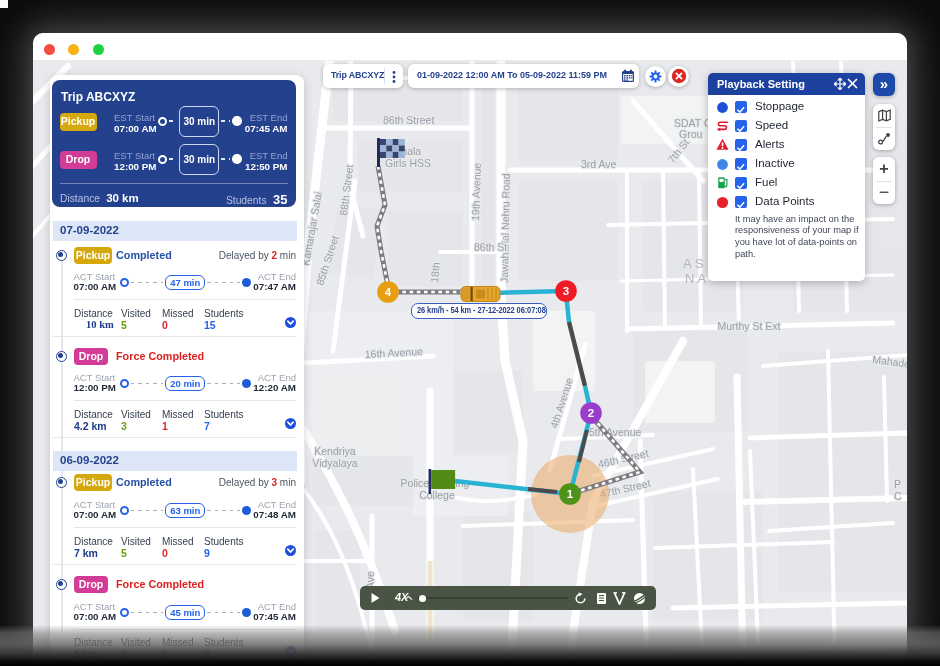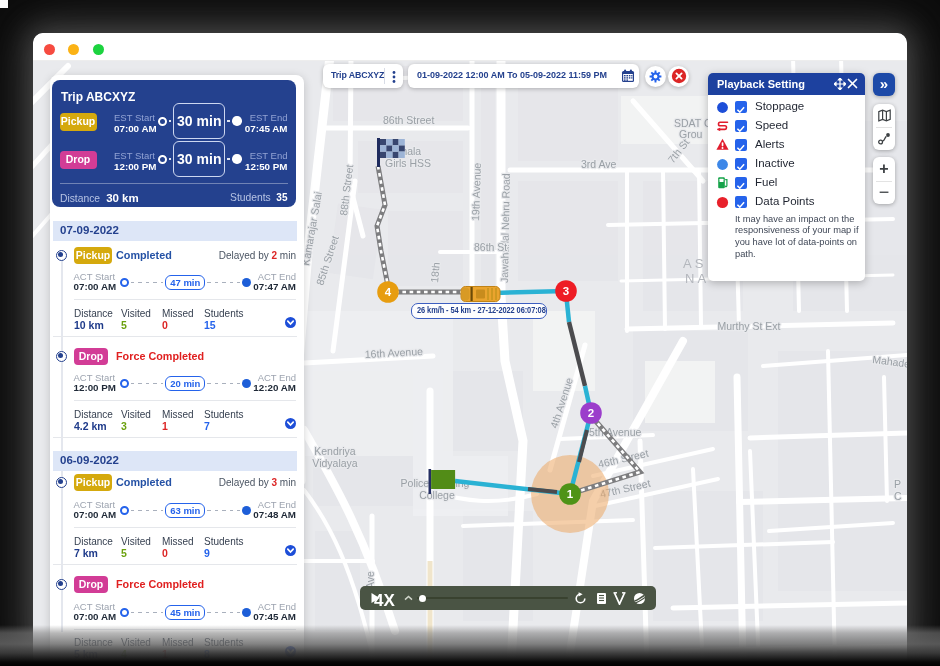--- a/index.html
+++ b/index.html
@@ -29,21 +29,21 @@
   .tlw { position:absolute; left:106px; width:84px; display:flex; align-items:center; height:14px; }
   .tl2 { position:absolute; left:70px; width:131px; display:flex; align-items:center; height:14px; }
   .oc { width:9px; height:9px; border-radius:50%; border:2px solid #2563eb; background:#fff; flex:none; }
   .tlw .oc { border-color:#fff; background:transparent; }
   .fc { width:9.5px; height:9.5px; border-radius:50%; background:#1d5ed8; flex:none; }
   .tlw .fc { background:#fff; }
   .dsh { flex:1; height:1.8px; margin:0 2px; background:repeating-linear-gradient(90deg,#a9b0bd 0 3.5px,transparent 3.5px 7.5px); }
   .tlw .dsh { background:repeating-linear-gradient(90deg,#dfe5f2 0 3.5px,transparent 3.5px 7.5px); }
   .minpill { flex:none; border:1.2px solid #2563eb; color:#2563eb; border-radius:6px; font-size:9.5px;
     font-weight:bold; padding:1px 4px; background:#fff; }
-  .tlw .minpill { border-color:#cdd7f0; color:#fff; background:transparent; font-size:14px; padding:9px 3px; }
+  .tlw .minpill { border-color:#cdd7f0; color:#fff; background:transparent; font-size:10px; padding:9px 3px; }
   .radio { position:absolute; left:5.5px; width:11px; height:11px; border:1.8px solid #24418e; border-radius:50%;
     background:#fff; }
   .radio i { position:absolute; left:1.2px; top:1.2px; width:5px; height:5px; background:#24418e; border-radius:50%; }
   .status { position:absolute; left:66px; font-size:10.8px; font-weight:bold; }
   .status.c { color:#2451a5; }
   .status.f { color:#e02020; }
   .delayed { position:absolute; right:8px; font-size:10px; color:#4b5563; }
   .delayed b { color:#dc2626; }
   .actlbl { position:absolute; font-size:9.5px; color:#9ca3af; }
   .actval { position:absolute; font-size:9.8px; font-weight:bold; color:#1f2937; }
@@ -309,21 +309,21 @@
           <span class="oc w"></span>
             <span class="dsh w"></span>
             <span class="minpill w">30 min</span>
             <span class="dsh w"></span>
             <span class="fc w"></span>
         </div>
         <div class="estlbl r" style="top:70.5px;">EST End</div>
         <div class="estval r" style="top:81.5px;">12:50 PM</div>
         <div style="position:absolute;left:8px;top:103.5px;width:228px;height:1px;background:rgba(255,255,255,0.35);"></div>
         <div style="position:absolute;left:8.5px;top:112px;font-size:10.3px;color:#b6c3e4;">Distance <span style="color:#fff;font-weight:bold;font-size:11.5px;">&nbsp;30 km</span></div>
-        <div style="position:absolute;right:8px;top:112px;font-size:10.3px;color:#b6c3e4;">Students <span style="color:#fff;font-weight:bold;font-size:10px;">&nbsp;35</span></div>
+        <div style="position:absolute;right:8px;top:112px;font-size:10.3px;color:#b6c3e4;">Students <span style="color:#fff;font-weight:bold;font-size:13px;">&nbsp;35</span></div>
       </div>
       <div class="datestrip" style="top:146px;">07-09-2022</div>
 
       <div class="radio" style="top:174.5px;">
           <i></i>
         </div>
       <div class="badge" style="position:absolute;left:24px;top:171.5px;width:38px;height:17px;line-height:17px;font-size:10.5px;background:#d5a90d;">Pickup</div>
       <div class="status c" style="top:173.5px;">Completed</div>
       <div class="delayed" style="top:174.5px;">Delayed by <b>2</b> min</div>
       <div class="actlbl" style="left:23.5px;top:195.5px;">ACT Start</div>
@@ -338,21 +338,21 @@
       <div class="actlbl r" style="top:195.5px;">ACT End</div>
       <div class="actval r" style="top:206px;">07:47 AM</div>
       <div class="hr" style="top:224px;"></div>
       <div class="collbl" style="top:232.5px;">
           <span style="left:24px;">Distance</span>
           <span style="left:71px;">Visited</span>
           <span style="left:112px;">Missed</span>
           <span style="left:154px;">Students</span>
         </div>
       <div class="colval" style="top:243.5px;">
-          <span style="left:24px;color:#1e3a8a;">10 km</span>
+          <span style="left:36px;color:#1e3a8a;font-family:Liberation Serif, serif;">10 km</span>
           <span style="left:71px;color:#6ba10e;">5</span>
           <span style="left:112px;color:#dc2626;">0</span>
           <span style="left:154px;color:#2563eb;">15</span>
         </div>
       <div class="chev" style="top:241.5px;">
           <svg width="11" height="11" viewBox="0 0 11 11">
             <path d="M2.8 4.2 L5.5 7 L8.2 4.2" stroke="#fff" stroke-width="1.7" fill="none" stroke-linecap="round"></path>
           </svg>
         </div>
       <div class="hr2" style="top:261px;"></div>
@@ -615,21 +615,21 @@
     </div>
     <div class="rbtn" style="top:124px;height:47px;color:#3c4043;">
       <div style="position:absolute;left:0;top:0px;width:22px;text-align:center;font-size:16px;font-weight:bold;line-height:23px;">+</div>
       <div style="position:absolute;left:3px;top:23.5px;width:16px;height:1px;background:#e3e3e3;"></div>
       <div style="position:absolute;left:0;top:24px;width:22px;text-align:center;font-size:18px;line-height:22px;">−</div>
     </div>
     <div class="playbar">
       <svg style="position:absolute;left:9px;top:6px;" width="12" height="12" viewBox="0 0 12 12">
           <path d="M2.5 1 L10.5 6 L2.5 11 Z" fill="#fff"></path>
         </svg>
-      <span style="position:absolute;left:14px;top:5px;color:#fff;font-size:17px;font-weight:bold;">4X</span>
+      <span style="position:absolute;left:35px;top:5px;color:#fff;font-size:11px;font-weight:bold;font-style:italic;">4X</span>
       <svg style="position:absolute;left:44px;top:9px;" width="9" height="6" viewBox="0 0 9 6">
           <path d="M1 4.6 L4.5 1.4 L8 4.6" stroke="#cfd4c9" stroke-width="1.5" fill="none"></path>
         </svg>
       <div style="position:absolute;left:57px;top:11px;width:151px;height:2px;background:#39422f;border-radius:1px;"></div>
       <div style="position:absolute;left:58.5px;top:8.5px;width:7px;height:7px;border-radius:50%;background:#fff;"></div>
       <svg style="position:absolute;left:214px;top:5.5px;" width="13" height="13" viewBox="0 0 13 13">
         <path d="M10.8 6.5 A4.3 4.3 0 1 1 6.5 2.2" stroke="#fff" stroke-width="1.6" fill="none"></path>
         <path d="M4.6 0.2 L8.6 2.2 L4.6 4.4 Z" fill="#fff"></path>
       </svg>
       <svg style="position:absolute;left:234.5px;top:5.5px;" width="13" height="13" viewBox="0 0 13 13">

